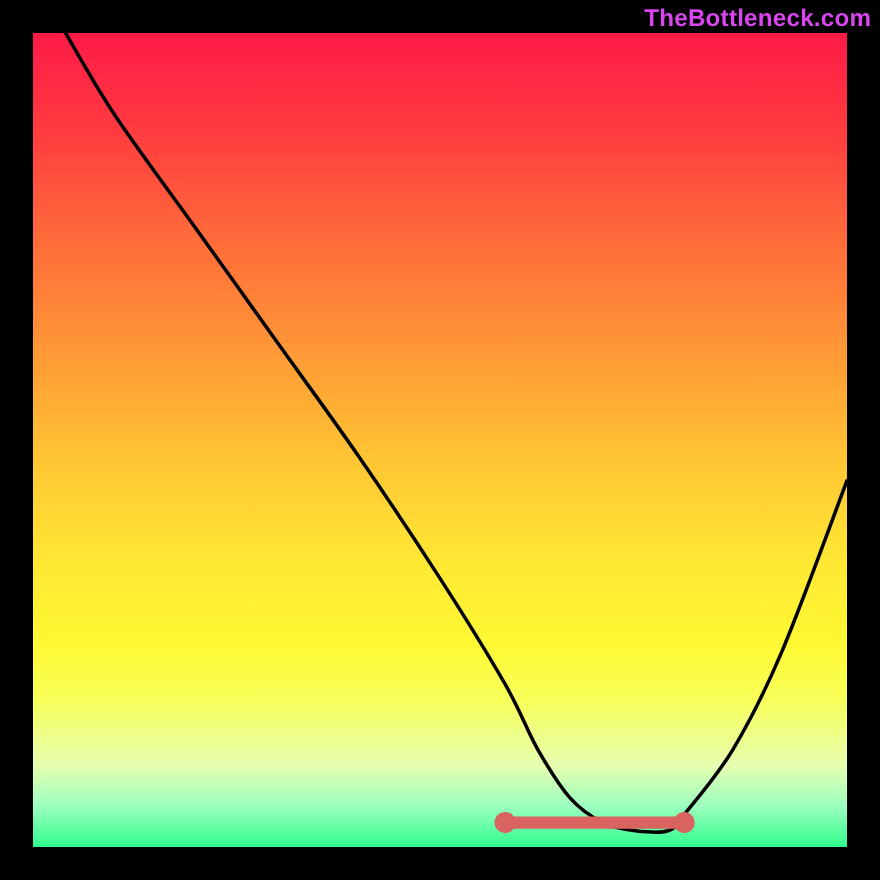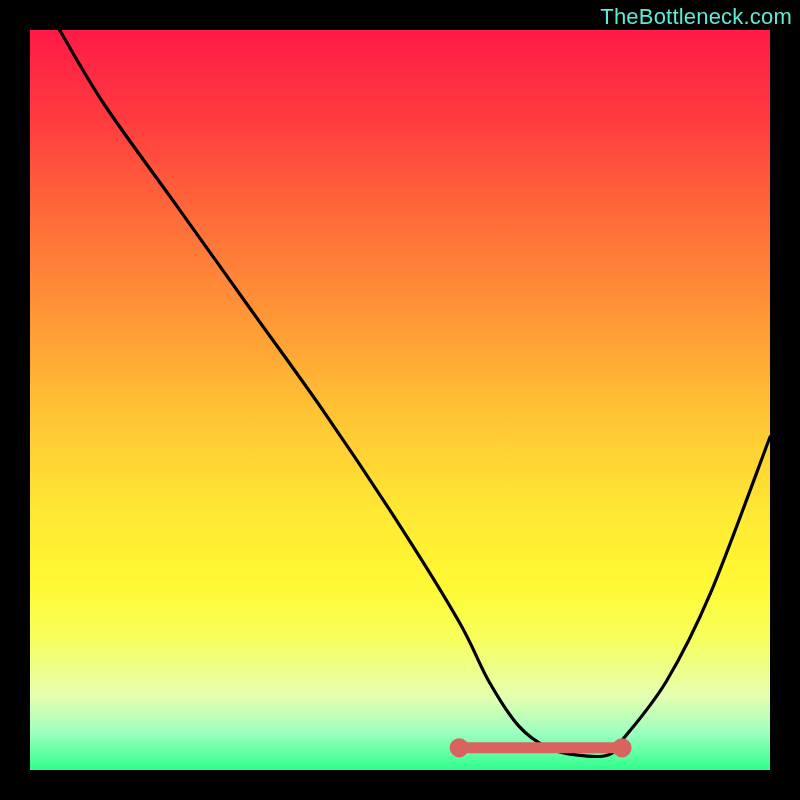--- a/index.html
+++ b/index.html
@@ -36,23 +36,23 @@
       #f7ff5a 82%,
       #e6ffb0 90%,
       #9cffbf 95%,
       #2fff8c 100%
     );
   }
   .attribution {
     position: absolute;
     top: 4px;
     right: 8px;
-    color: #5eead4;
+    color: #d946ef;
     font-size: 22px;
-    font-weight: 400;
+    font-weight: 700;
     letter-spacing: 0.2px;
   }
   svg.overlay {
     position: absolute;
     left: 0;
     top: 0;
     width: 800px;
     height: 800px;
     pointer-events: none;
   }

